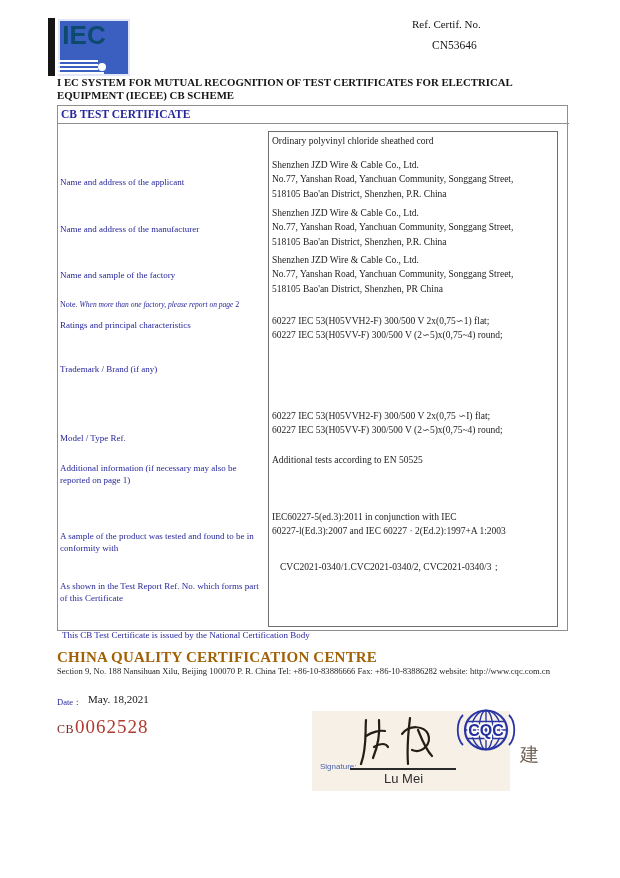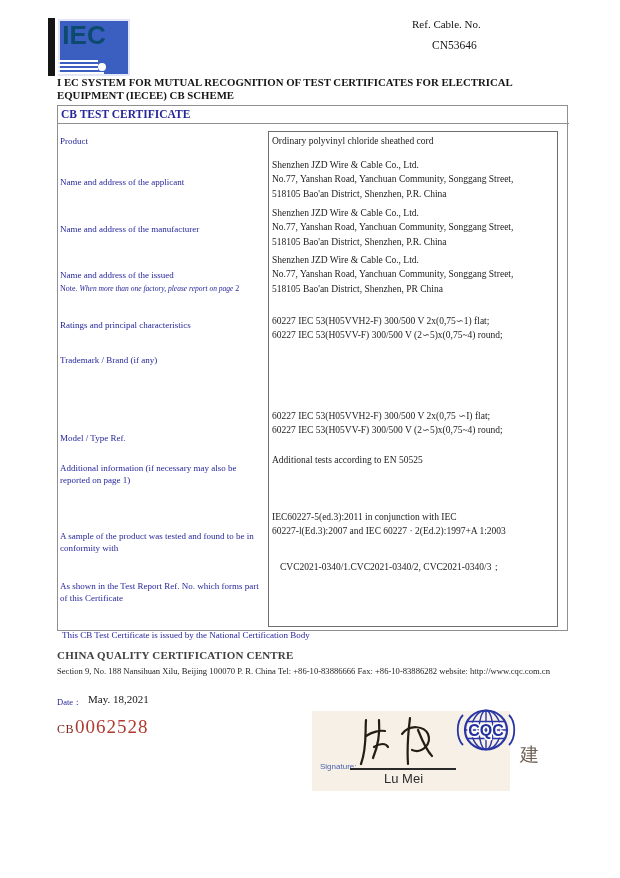--- a/index.html
+++ b/index.html
@@ -28,21 +28,21 @@
   .title-line{left:57px;top:123px;width:512px;height:1px;background:#8f8f8f;}
   .cert-title{left:61px;top:108px;font-size:11.5px;font-weight:bold;color:#26269b;}
   .value-box{left:268px;top:131px;width:288px;height:494px;border:1px solid #6e6e6e;}
 
   .lbl{color:#26269b;font-size:9px;line-height:1.35;width:206px;}
   .val{color:#1b1b1b;font-size:9.5px;line-height:1.5;width:282px;white-space:pre-line;}
   .note{font-size:8px;color:#26269b;}
   .note i{font-size:7.5px;}
 
   .issued-by{left:62px;top:630px;font-size:9px;color:#26269b;}
-  .ncb-name{left:57px;top:649px;font-size:11px;font-weight:bold;color:#404040;letter-spacing:.2px;}
+  .ncb-name{left:57px;top:649px;font-size:15px;font-weight:bold;color:#a16207;letter-spacing:.2px;}
   .ncb-address{left:57px;top:666px;font-size:8.6px;color:#232323;}
 
   .date-label{left:57px;top:697px;font-size:8.5px;color:#26269b;}
   .date-value{left:88px;top:693px;font-size:11px;color:#141414;}
 
   .cb-line{left:57px;top:716px;display:flex;align-items:baseline;gap:1px;}
   .cb-prefix{font-size:12px;color:#7d2621;letter-spacing:.5px;}
   .cb-number{font-size:19px;color:#b03a30;letter-spacing:1px;}
 
   .sig-scan{left:312px;top:711px;width:198px;height:80px;background:#f7f0e6;}
@@ -62,37 +62,36 @@
     <div class="iec-bar"></div>
     <div class="iec-sq"></div>
     <div class="iec-text">IEC</div>
     <div class="iec-line" style="top:43px"></div>
     <div class="iec-line" style="top:47px"></div>
     <div class="iec-line" style="top:51px"></div>
     <div class="iec-line" style="top:55px;width:48px"></div>
     <div class="iec-dot"></div>
   </div>
 
-  <div class="abs ref-label">Ref. Cable. No.</div>
+  <div class="abs ref-label">Ref. Certif. No.</div>
   <div class="abs ref-num">CN53646</div>
 
   <div class="abs scheme-header">I EC SYSTEM FOR MUTUAL RECOGNITION OF TEST CERTIFICATES FOR ELECTRICAL EQUIPMENT (IECEE) CB SCHEME</div>
 
   <div class="abs outer-box"></div>
   <div class="abs cert-title">CB TEST CERTIFICATE</div>
   <div class="abs title-line"></div>
   <div class="abs value-box"></div>
 
-  <div class="abs lbl" style="left:60px;top:135px">Product</div>
   <div class="abs lbl" style="left:60px;top:176px">Name and address of the applicant</div>
   <div class="abs lbl" style="left:60px;top:223px">Name and address of the manufacturer</div>
-  <div class="abs lbl" style="left:60px;top:269px">Name and address of the issued</div>
-  <div class="abs note" style="left:60px;top:284px"><span>Note.</span> <i>When more than one factory, please report on page</i> <span>2</span></div>
+  <div class="abs lbl" style="left:60px;top:269px">Name and sample of the factory</div>
+  <div class="abs note" style="left:60px;top:300px"><span>Note.</span> <i>When more than one factory, please report on page</i> <span>2</span></div>
   <div class="abs lbl" style="left:60px;top:319px">Ratings and principal characteristics</div>
-  <div class="abs lbl" style="left:60px;top:354px">Trademark / Brand (if any)</div>
+  <div class="abs lbl" style="left:60px;top:363px">Trademark / Brand (if any)</div>
   <div class="abs lbl" style="left:60px;top:432px">Model / Type Ref.</div>
   <div class="abs lbl" style="left:60px;top:462px">Additional information (if necessary may also be reported on page 1)</div>
   <div class="abs lbl" style="left:60px;top:580px">As shown in the Test Report Ref. No. which forms part of this Certificate</div>
   <div class="abs lbl" style="left:60px;top:530px">A sample of the product was tested and found to be in conformity with</div>
 
   <div class="abs val" style="left:272px;top:134px">Ordinary polyvinyl chloride sheathed cord</div>
   <div class="abs val" style="left:272px;top:158px">Shenzhen JZD Wire &amp; Cable Co., Ltd.
 No.77, Yanshan Road, Yanchuan Community, Songgang Street,
 518105 Bao'an District, Shenzhen, P.R. China</div>
   <div class="abs val" style="left:272px;top:206px">Shenzhen JZD Wire &amp; Cable Co., Ltd.

